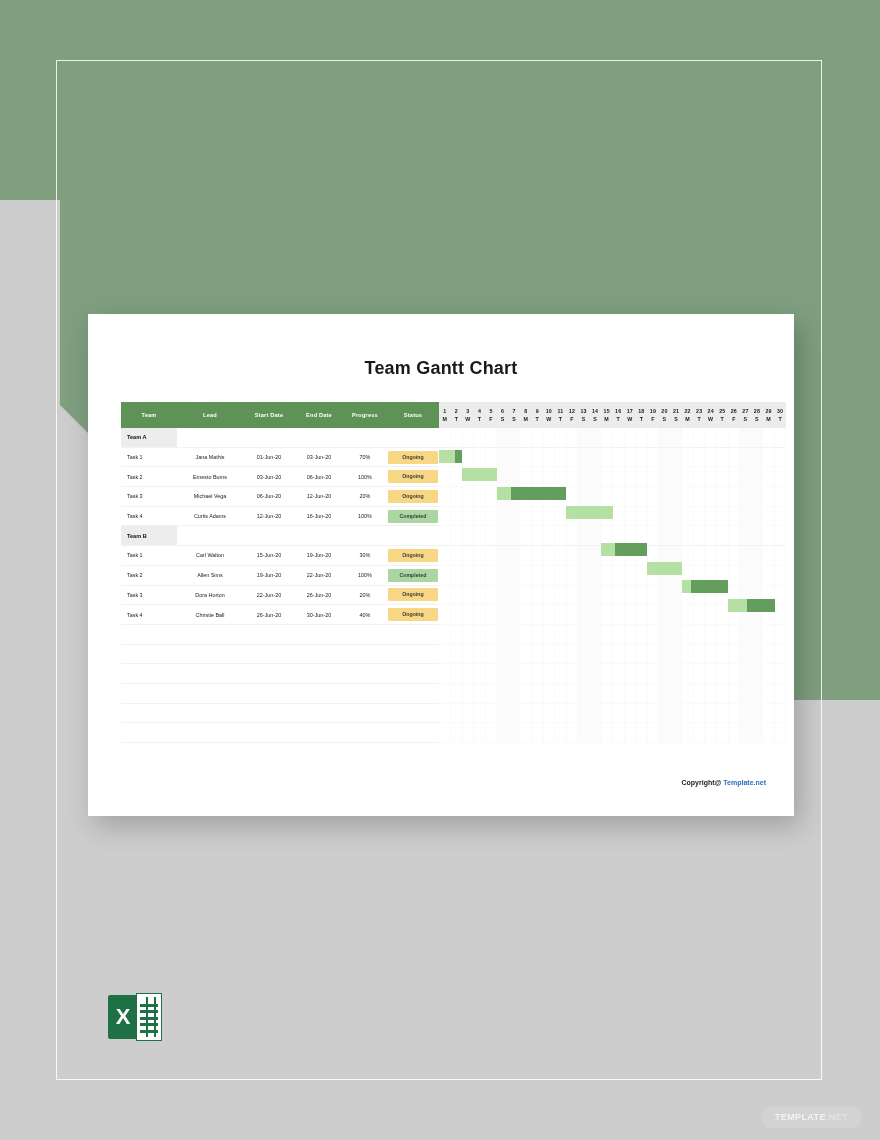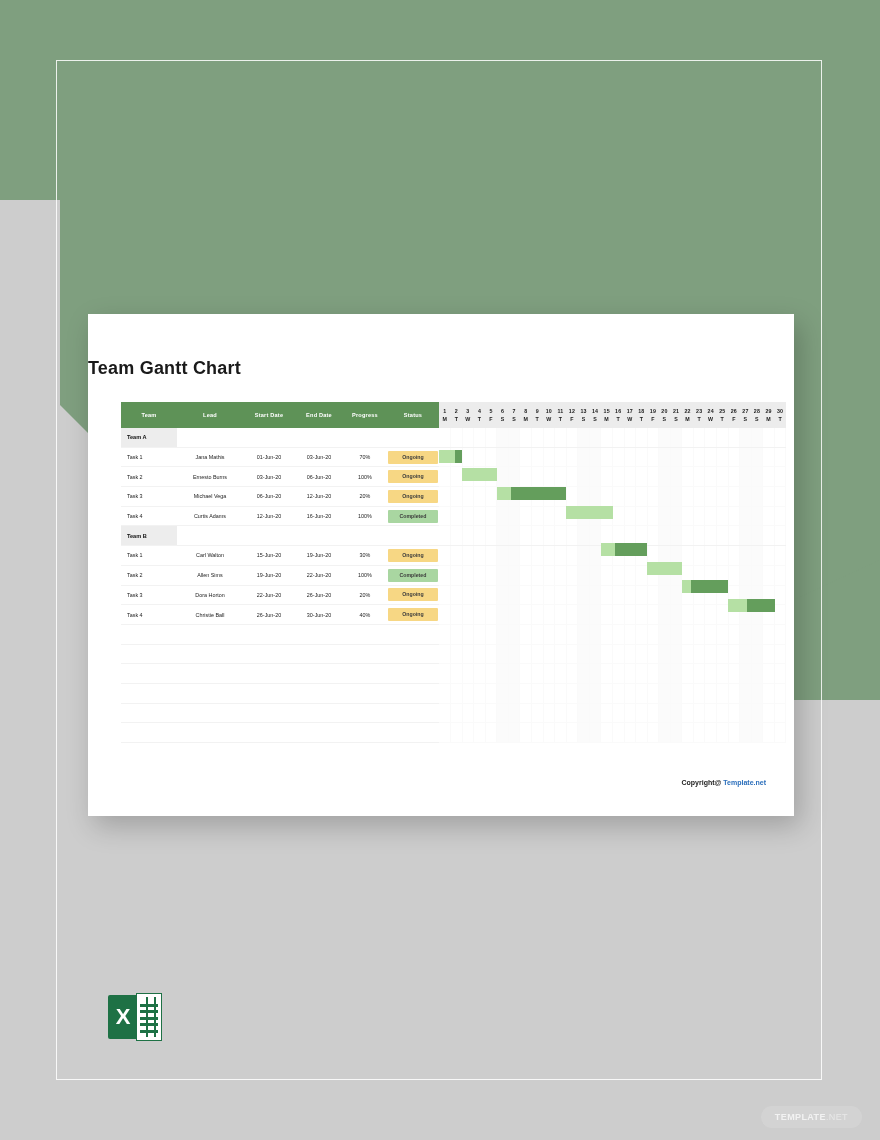--- a/index.html
+++ b/index.html
@@ -29,21 +29,21 @@
     position:absolute;left:0;top:200px;width:60px;height:940px;background:#cdcdcd;
   }
 
   
   #doc-card{
     position:absolute;left:88px;top:314px;width:706px;height:502px;
     background:#ffffff;
     box-shadow:6px 10px 26px rgba(0,0,0,.22);
   }
   #doc-title{
-    text-align:left;font-size:18px;font-weight:bold;color:#1a1a1a;
+    text-align:center;font-size:18px;font-weight:bold;color:#1a1a1a;
     letter-spacing:.2px;padding-top:44px;
   }
 
   
   #sheet{position:absolute;left:33px;top:88px;width:645px;}
   table{border-collapse:collapse;table-layout:fixed;width:645px;}
   th,td{padding:0;margin:0;}
 
   
   col.c-team{width:56px;}

